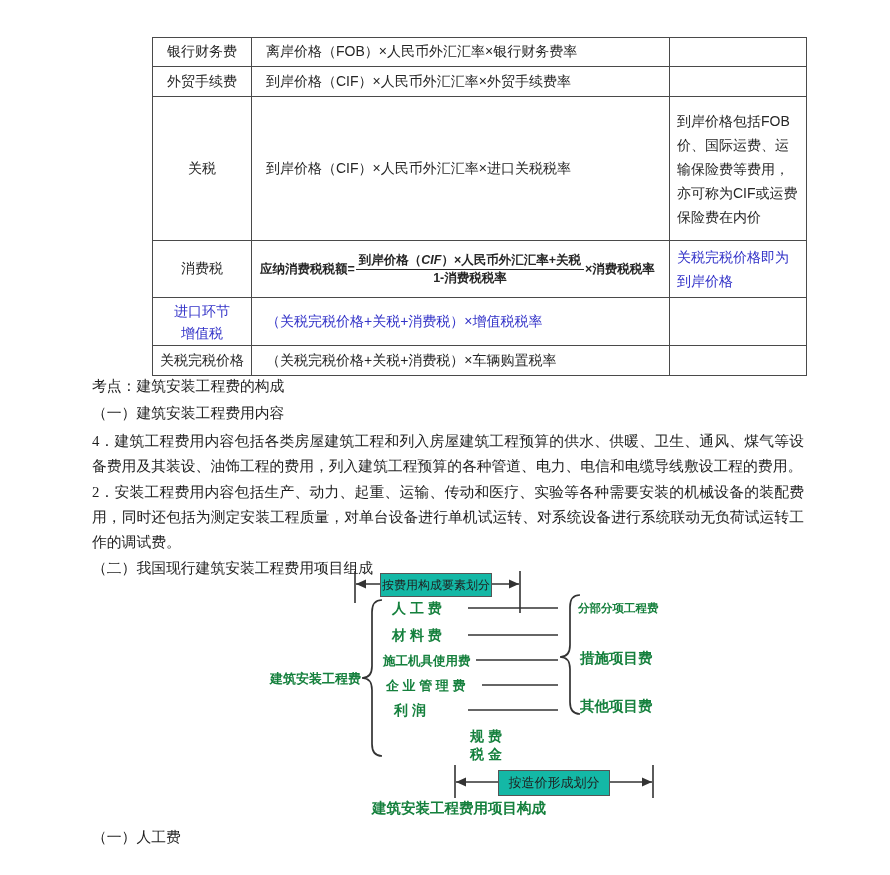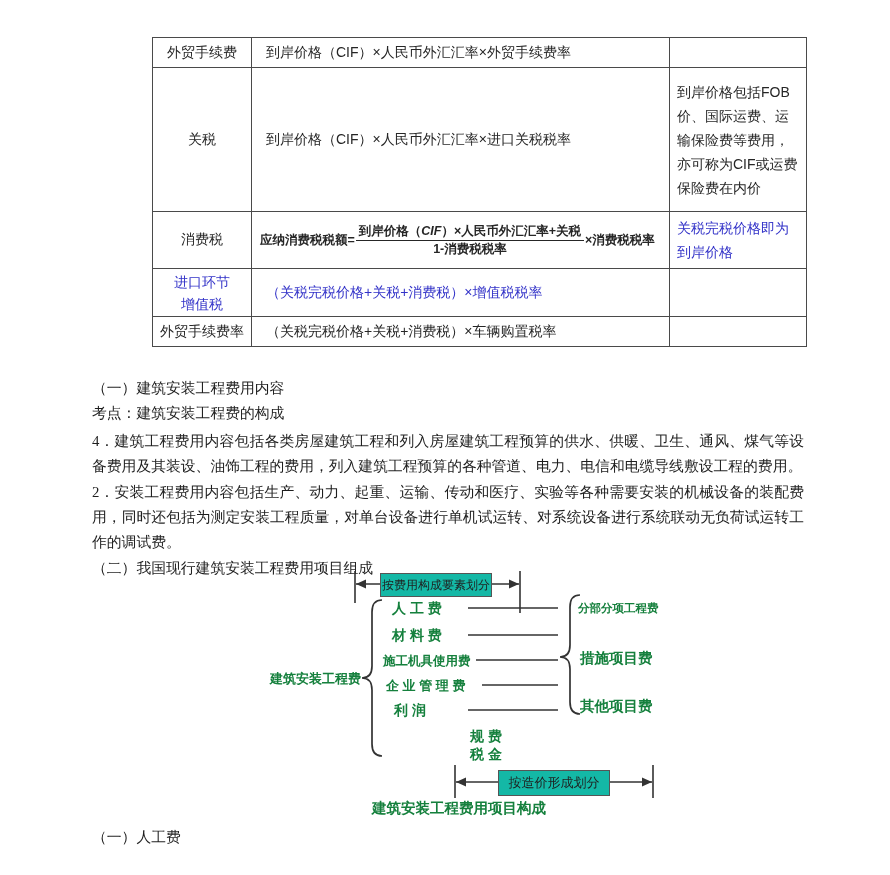--- a/index.html
+++ b/index.html
@@ -40,20 +40,25 @@
     position:absolute;border:1px solid #555;background:#14b8a6;
     display:flex;align-items:center;justify-content:center;
     font-weight:normal;color:#1f1f1f;white-space:nowrap;
   }
 </style>
 </head>
 <body>
 
 <table class="fee-table">
   <tbody>
+      <tr style="height:29px;">
+    <td class="c1">银行财务费</td>
+    <td class="c2">离岸价格（FOB）×人民币外汇汇率×银行财务费率</td>
+    <td class="c3"></td>
+  </tr>
   <tr style="height:30px;">
     <td class="c1">外贸手续费</td>
     <td class="c2">到岸价格（CIF）×人民币外汇汇率×外贸手续费率</td>
     <td class="c3"></td>
   </tr>
   <tr style="height:144px;">
     <td class="c1">关税</td>
     <td class="c2">到岸价格（CIF）×人民币外汇汇率×进口关税税率</td>
     <td class="c3">到岸价格包括FOB价、国际运费、运输保险费等费用，亦可称为CIF或运费保险费在内价</td>
   </tr>
@@ -73,30 +78,30 @@
   </tr>
   <tr style="height:48px;">
     <td class="c1 blue" style="line-height:22px;">
       <div>进口环节</div>
       <div>增值税</div>
     </td>
     <td class="c2 blue">（关税完税价格+关税+消费税）×增值税税率</td>
     <td class="c3"></td>
   </tr>
   <tr style="height:30px;">
-    <td class="c1">外贸手续费率</td>
+    <td class="c1">关税完税价格</td>
     <td class="c2">（关税完税价格+关税+消费税）×车辆购置税率</td>
     <td class="c3"></td>
   </tr>
 </tbody>
   </table>
 
 <div class="doc-text" id="text-top">
+  <p class="hd">考点：建筑安装工程费的构成</p>
   <p class="hd" style="margin-top:2px;">（一）建筑安装工程费用内容</p>
-  <p class="hd">考点：建筑安装工程费的构成</p>
   <p style="margin-top:2px;">4．建筑工程费用内容包括各类房屋建筑工程和列入房屋建筑工程预算的供水、供暖、卫生、通风、煤气等设备费用及其装设、油饰工程的费用，列入建筑工程预算的各种管道、电力、电信和电缆导线敷设工程的费用。</p>
   <p>2．安装工程费用内容包括生产、动力、起重、运输、传动和医疗、实验等各种需要安装的机械设备的装配费用，同时还包括为测定安装工程质量，对单台设备进行单机试运转、对系统设备进行系统联动无负荷试运转工作的调试费。</p>
   <p class="hd">（二）我国现行建筑安装工程费用项目组成</p>
 </div>
 
 <div class="diagram">
   <svg width="890" height="258" viewBox="0 0 890 258">
 
     <line x1="355" y1="6" x2="355" y2="38" stroke="#333" stroke-width="1.6"></line>
     <line x1="520" y1="6" x2="520" y2="48" stroke="#333" stroke-width="1.6"></line>

